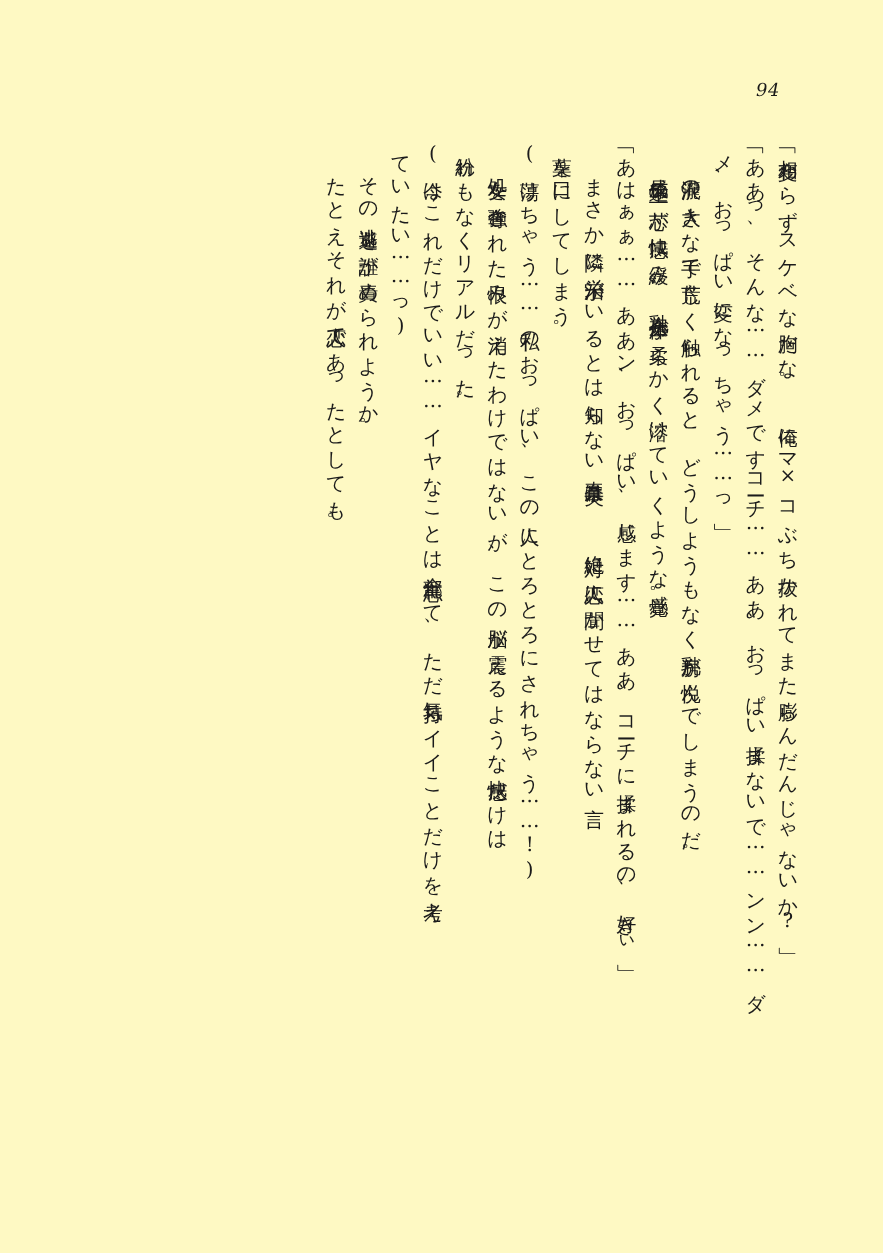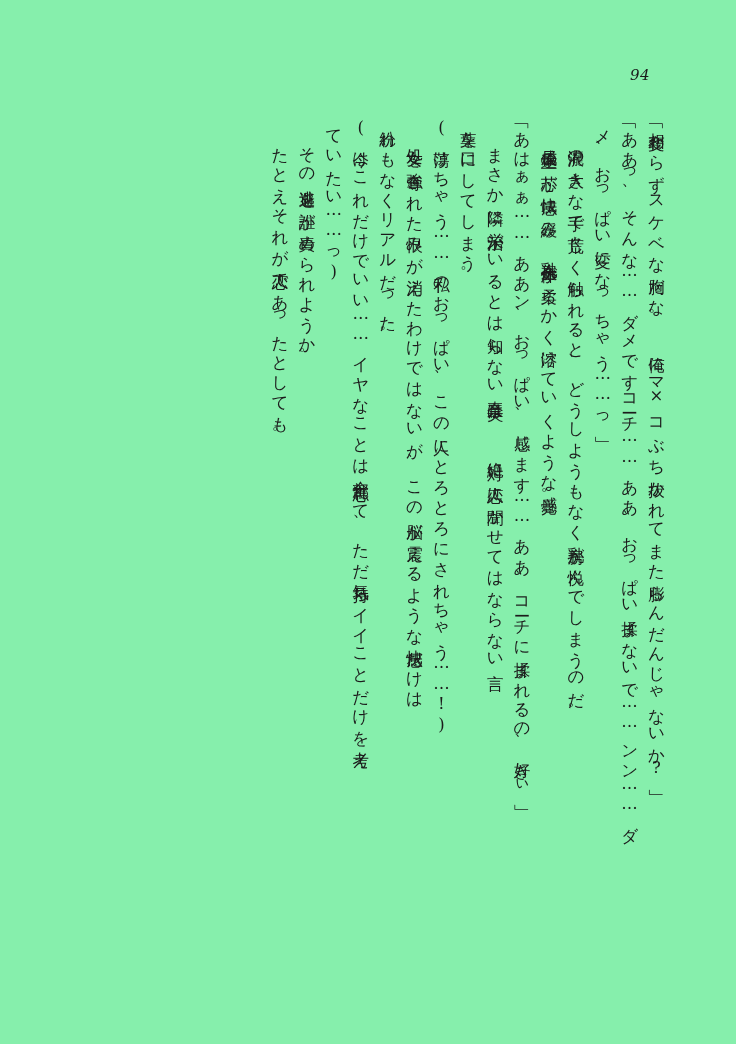--- a/index.html
+++ b/index.html
@@ -12,21 +12,21 @@
     height: 1044px;
     overflow: hidden;
     font-family: "DejaVu Serif", "Liberation Serif", serif;
     color: #1a1a1a;
   }
 
   .page {
     position: relative;
     width: 736px;
     height: 1044px;
-    background: #86efac;
+    background: #fef9c3;
     box-sizing: border-box;
   }
 
   
   .page-number {
     position: absolute;
     top: 66px;
     right: 86px;
     font-size: 15px;
     font-style: italic;

